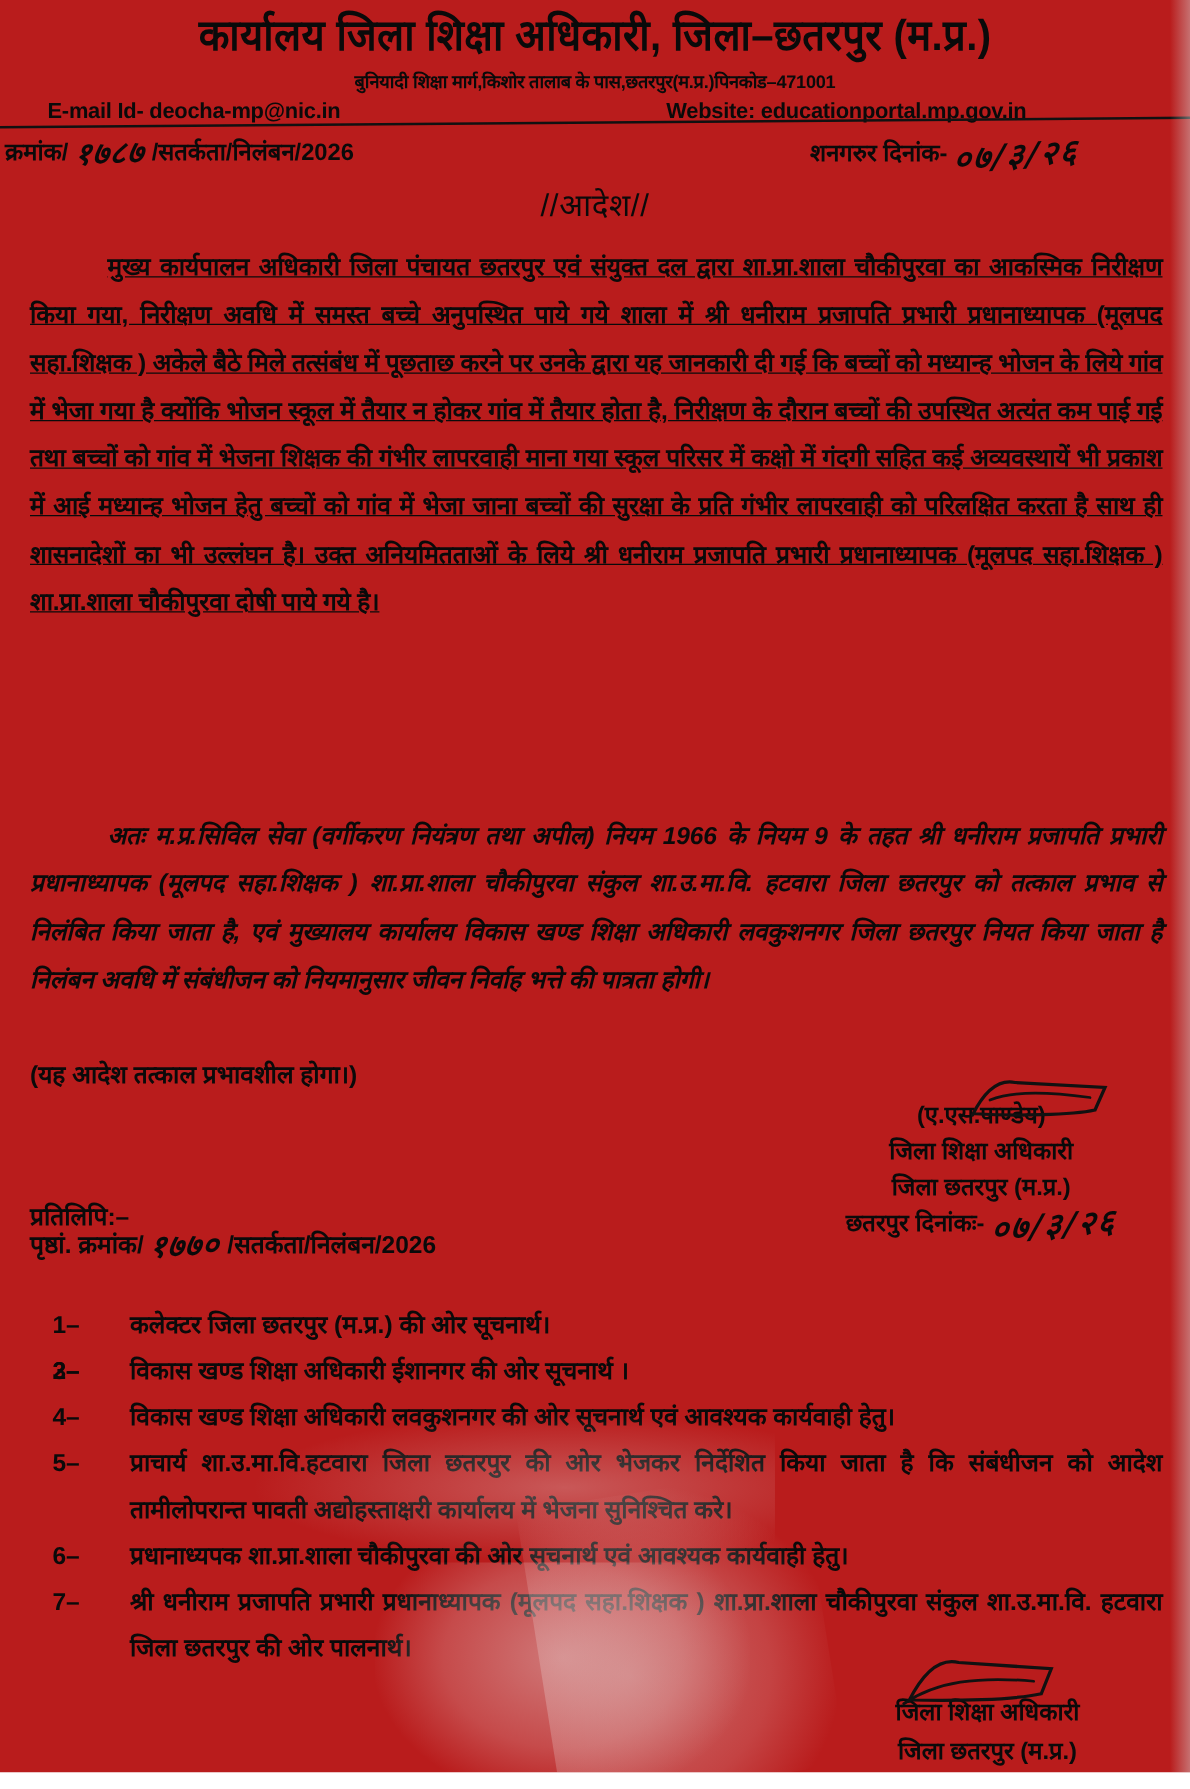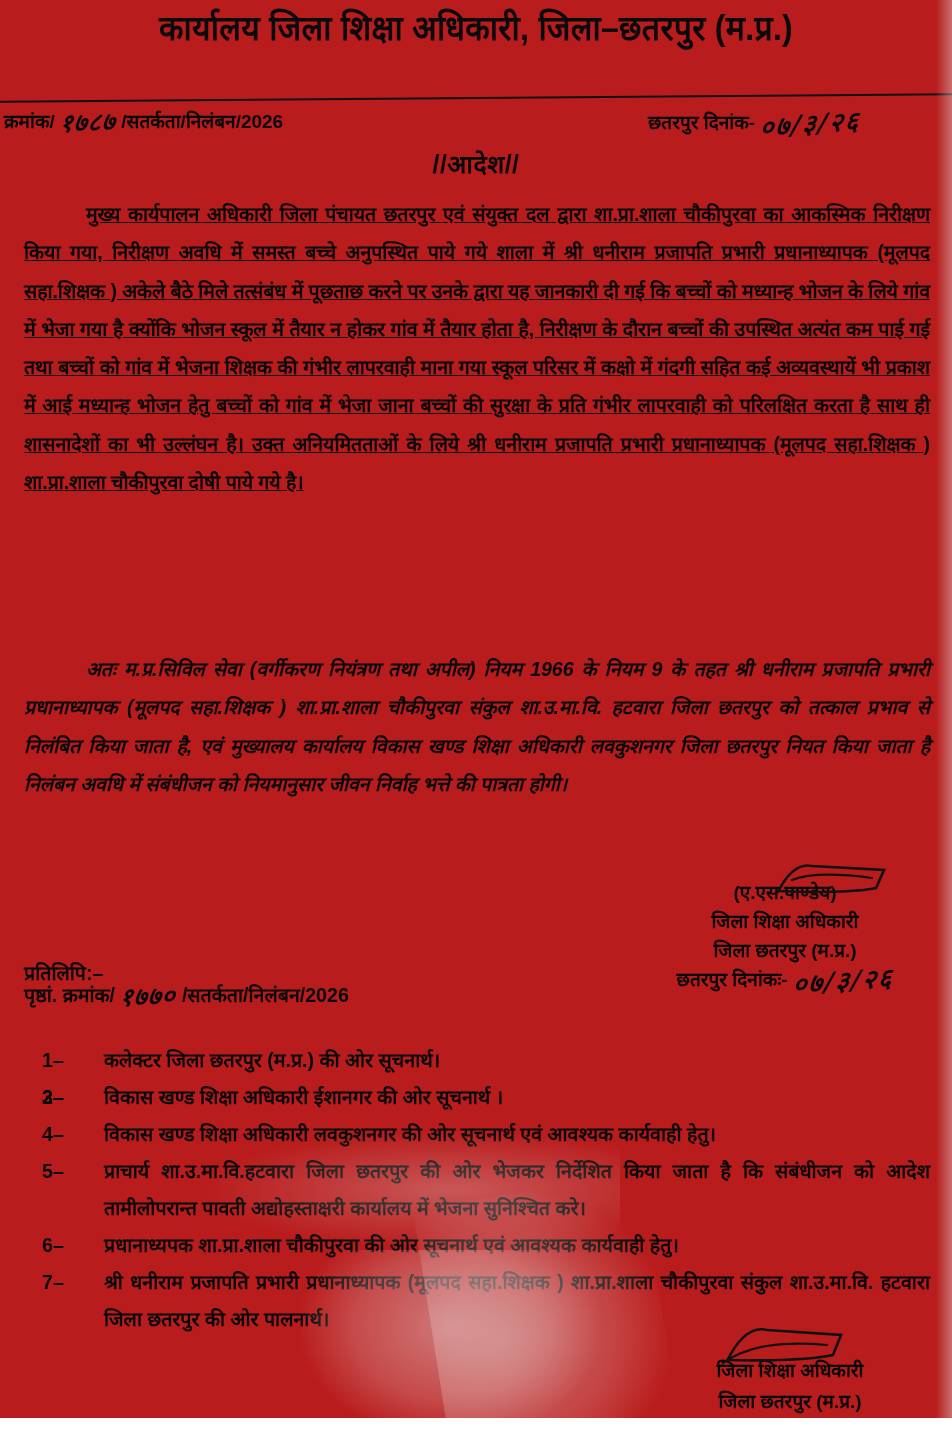--- a/index.html
+++ b/index.html
@@ -135,21 +135,21 @@
     transform: rotate(-4deg) skewX(-8deg);
     vertical-align: -4px;
   }
 
   
   .order-heading {
     position: absolute;
     left: 0; top: 146px; width: 952px;
     text-align: center;
     font-size: 25px;
-    font-weight: 700;
+    font-weight: 400;
     letter-spacing: 0.5px;
   }
 
   
   .body-block {
     position: absolute;
     left: 24px;
     width: 906px;
     font-size: 19.6px;
     font-weight: 600;
@@ -242,43 +242,49 @@
     pointer-events: none;
   }
 </style>
 </head>
 <body>
 
 <div class="page">
 
   <div class="letterhead">
     <div class="office-title">कार्यालय जिला शिक्षा अधिकारी, जिला–छतरपुर (म.प्र.)</div>
+    <div class="office-address">बुनियादी शिक्षा मार्ग,किशोर तालाब के पास,छतरपुर(म.प्र.)पिनकोड–471001</div>
+    <div class="contact-row">
+      <span class="contact-email">E-mail Id- deocha-mp@nic.in</span>
+      <span class="contact-website">Website: educationportal.mp.gov.in</span>
+    </div>
     <div class="rule"></div>
   </div>
 
   <div class="ref-row">
     <div class="ref-left">
       <span>क्रमांक/</span>
       <span class="hand">१७८७</span>
       <span>/सतर्कता/निलंबन/2026</span>
     </div>
     <div class="ref-right">
-      <span>छतरपुर दिनांक-</span>
+      <span>शनगरुर दिनांक-</span>
       <span class="hand-date">०७/३/२६</span>
     </div>
   </div>
 
   <div class="order-heading">//आदेश//</div>
 
   <div class="body-block" id="para-1">
     <p>मुख्य कार्यपालन अधिकारी जिला पंचायत छतरपुर एवं संयुक्त दल द्वारा शा.प्रा.शाला चौकीपुरवा का आकस्मिक निरीक्षण किया गया, निरीक्षण अवधि में समस्त बच्चे अनुपस्थित पाये गये शाला में श्री धनीराम प्रजापति प्रभारी प्रधानाध्यापक (मूलपद सहा.शिक्षक ) अकेले बैठे मिले तत्संबंध में पूछताछ करने पर उनके द्वारा यह जानकारी दी गई कि बच्चों को मध्यान्ह भोजन के लिये गांव में भेजा गया है क्योंकि भोजन स्कूल में तैयार न होकर गांव में तैयार होता है, निरीक्षण के दौरान बच्चों की उपस्थित अत्यंत कम पाई गई तथा बच्चों को गांव में भेजना शिक्षक की गंभीर लापरवाही माना गया स्कूल परिसर में कक्षो में गंदगी सहित कई अव्यवस्थायें भी प्रकाश में आई मध्यान्ह भोजन हेतु बच्चों को गांव में भेजा जाना बच्चों की सुरक्षा के प्रति गंभीर लापरवाही को परिलक्षित करता है साथ ही शासनादेशों का भी उल्लंघन है। उक्त अनियमितताओं के लिये श्री धनीराम प्रजापति प्रभारी प्रधानाध्यापक (मूलपद सहा.शिक्षक ) शा.प्रा.शाला चौकीपुरवा दोषी पाये गये है।</p>
   </div>
   <div class="body-block" id="para-3">
     <p>अतः म.प्र.सिविल सेवा (वर्गीकरण नियंत्रण तथा अपील) नियम 1966 के नियम 9 के तहत श्री धनीराम प्रजापति प्रभारी प्रधानाध्यापक (मूलपद सहा.शिक्षक ) शा.प्रा.शाला चौकीपुरवा संकुल शा.उ.मा.वि. हटवारा जिला छतरपुर को तत्काल प्रभाव से निलंबित किया जाता है, एवं मुख्यालय कार्यालय विकास खण्ड शिक्षा अधिकारी लवकुशनगर जिला छतरपुर नियत किया जाता है निलंबन अवधि में संबंधीजन को नियमानुसार जीवन निर्वाह भत्ते की पात्रता होगी।</p>
   </div>
+  <div class="closing-note">(यह आदेश तत्काल प्रभावशील होगा।)</div>
 
   <div class="sig-block" id="sig-1">
     <div class="sig-name">
       <span>(ए.एस.पाण्डेय)</span>
       <svg class="sig-scribble" viewBox="0 0 120 34">
         <path d="M6 30 C18 6, 30 2, 40 4 L112 8 L104 26 C86 30, 40 31, 8 29" fill="none" stroke="#111" stroke-width="2.6" stroke-linecap="round"></path>
         <path d="M20 18 C40 10, 70 12, 100 16" fill="none" stroke="#111" stroke-width="2.2" stroke-linecap="round"></path>
       </svg>
     </div>
     <div>जिला शिक्षा अधिकारी</div>

